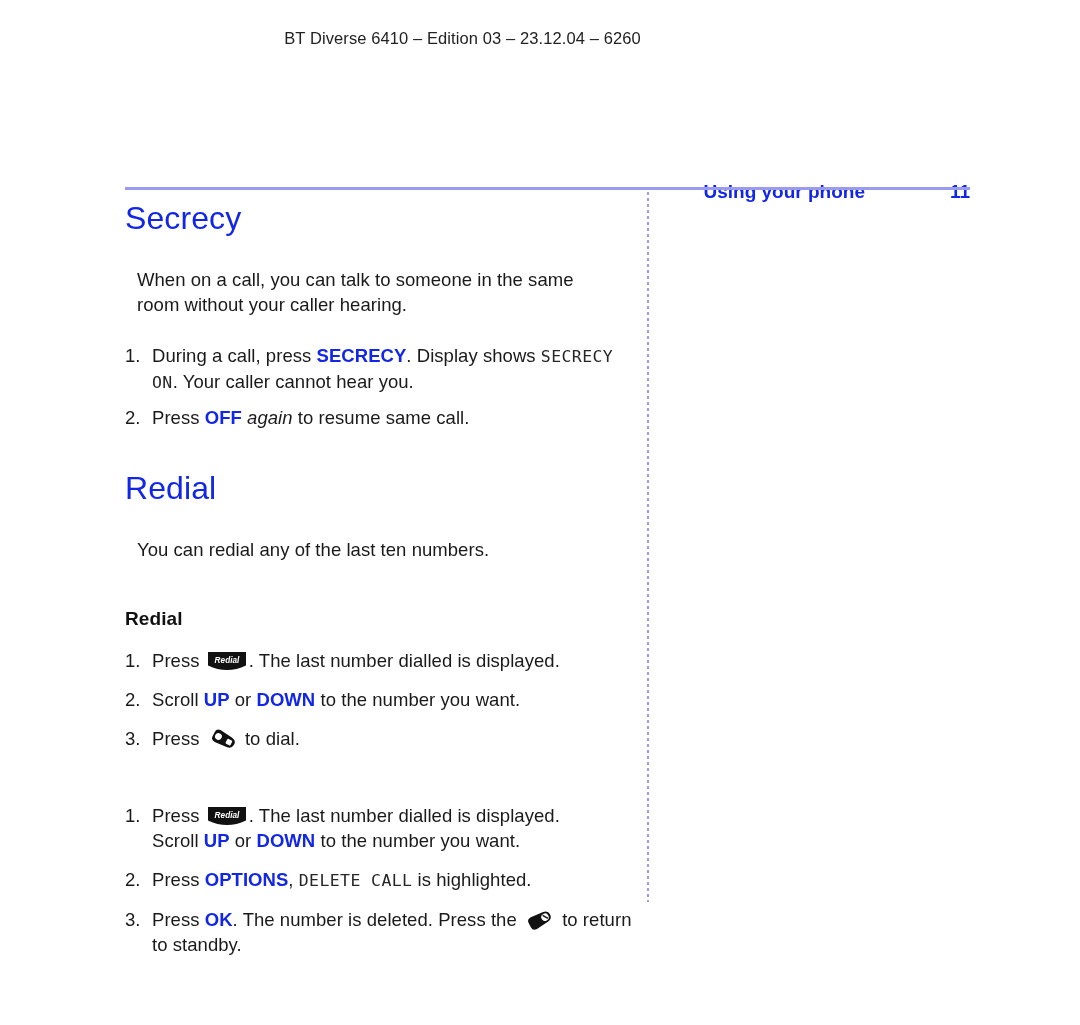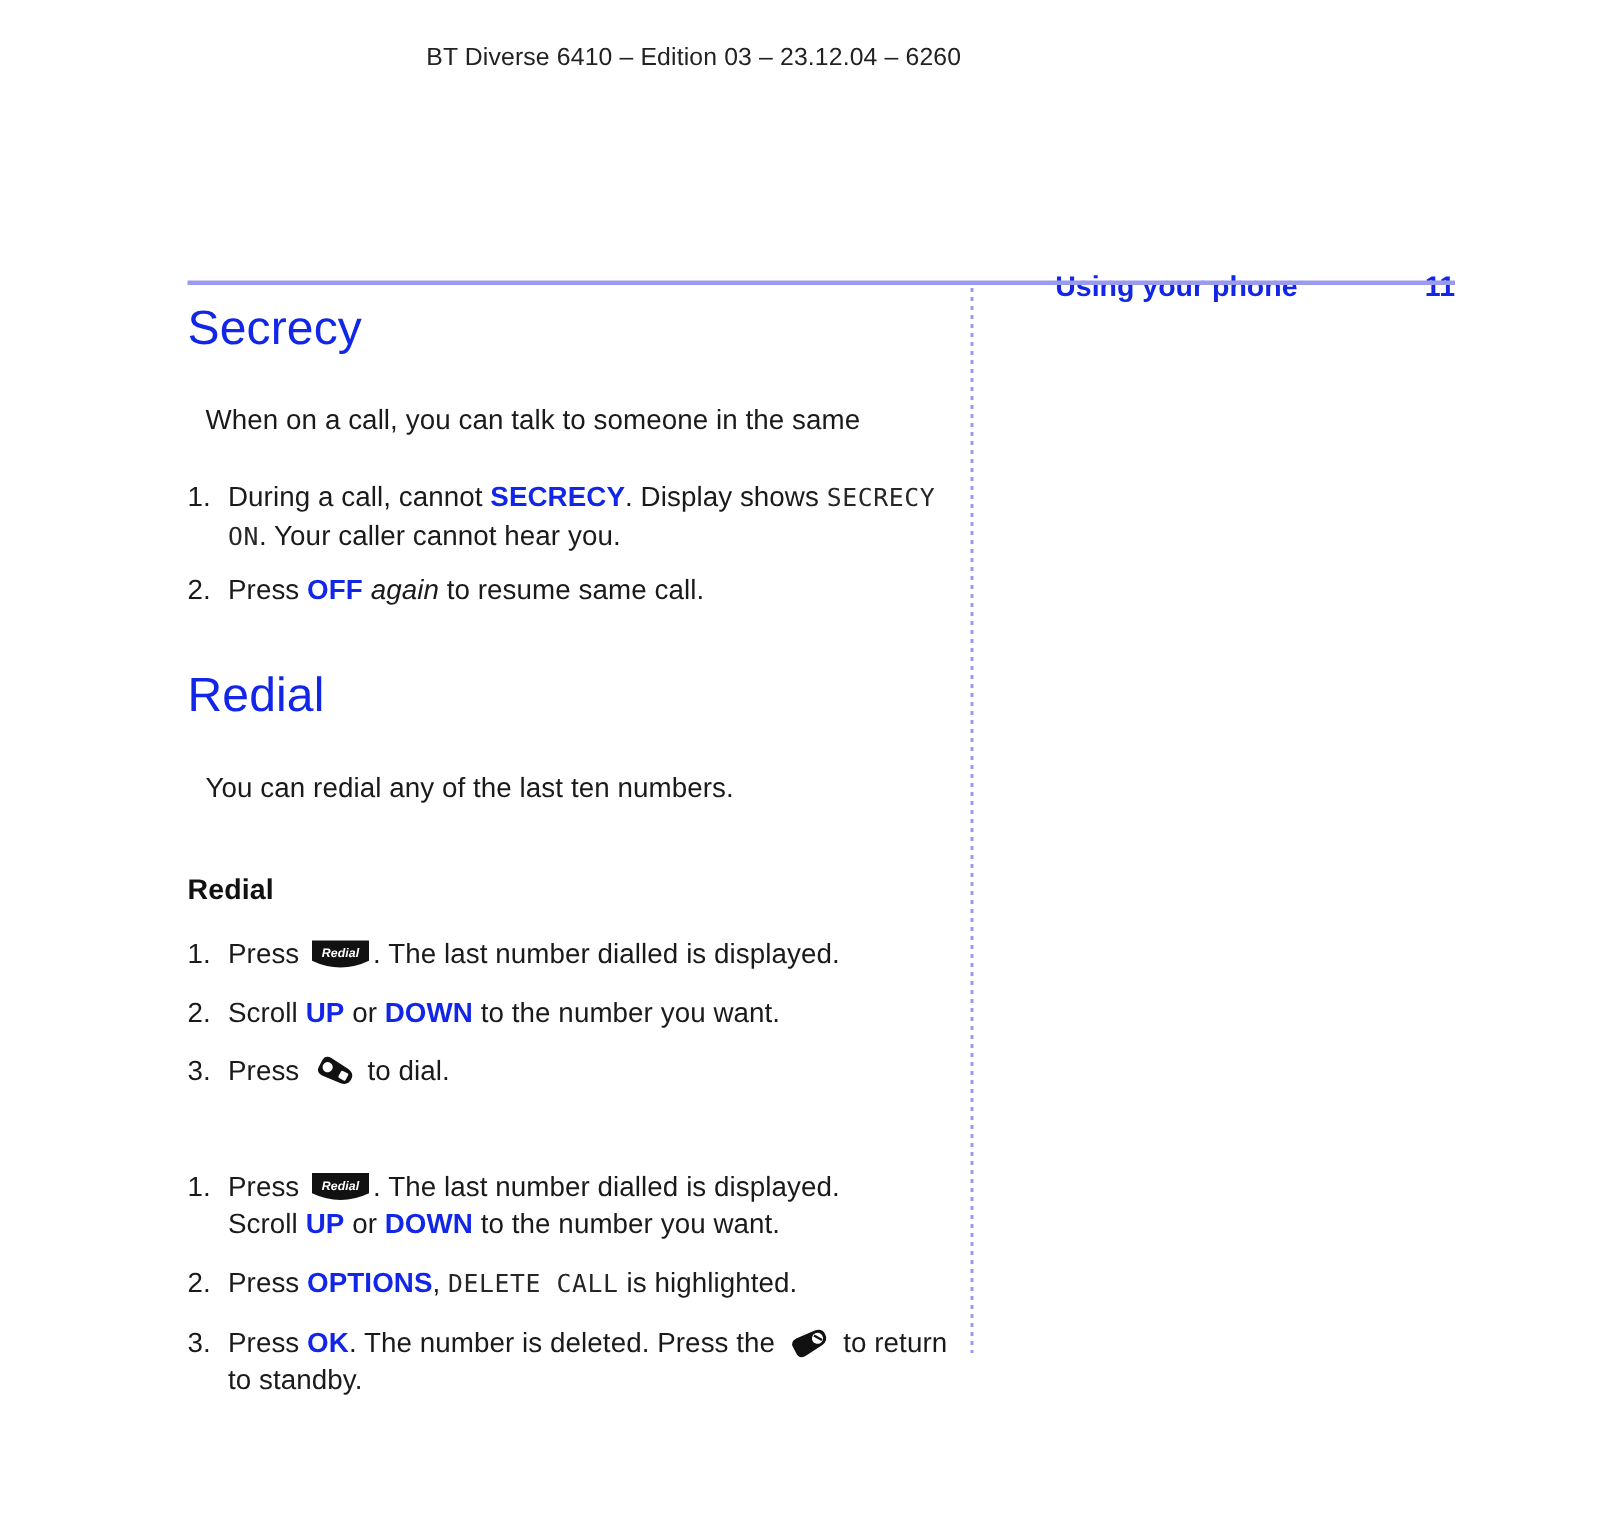--- a/index.html
+++ b/index.html
@@ -186,27 +186,28 @@
 <div class="rule-v"></div>
 
 <div class="content">
 
   <h1 class="sec-head">Secrecy</h1>
 
   <div class="sp-18"></div>
 
   <p class="para">
     <span>When on a call, you can talk to someone in the same</span><br>
+    <span>room without your caller hearing.</span>
   </p>
 
   <div class="sp-14"></div>
 
   <ol class="steps">
     <li>
-      <span class="num">1.</span><span>During a call, cannot </span><span class="key">SECRECY</span><span>. Display shows </span><span class="lcd">SECRECY</span><span> </span><span class="lcd">ON</span><span>. Your caller cannot hear you.</span>
+      <span class="num">1.</span><span>During a call, press </span><span class="key">SECRECY</span><span>. Display shows </span><span class="lcd">SECRECY</span><span> </span><span class="lcd">ON</span><span>. Your caller cannot hear you.</span>
     </li>
 
     <div class="sp-10"></div>
 
     <li>
       <span class="num">2.</span><span>Press </span><span class="key">OFF</span><span> </span><span class="ital">again</span><span> to resume same call.</span>
     </li>
   </ol>
 
   <div class="sp-40"></div>

